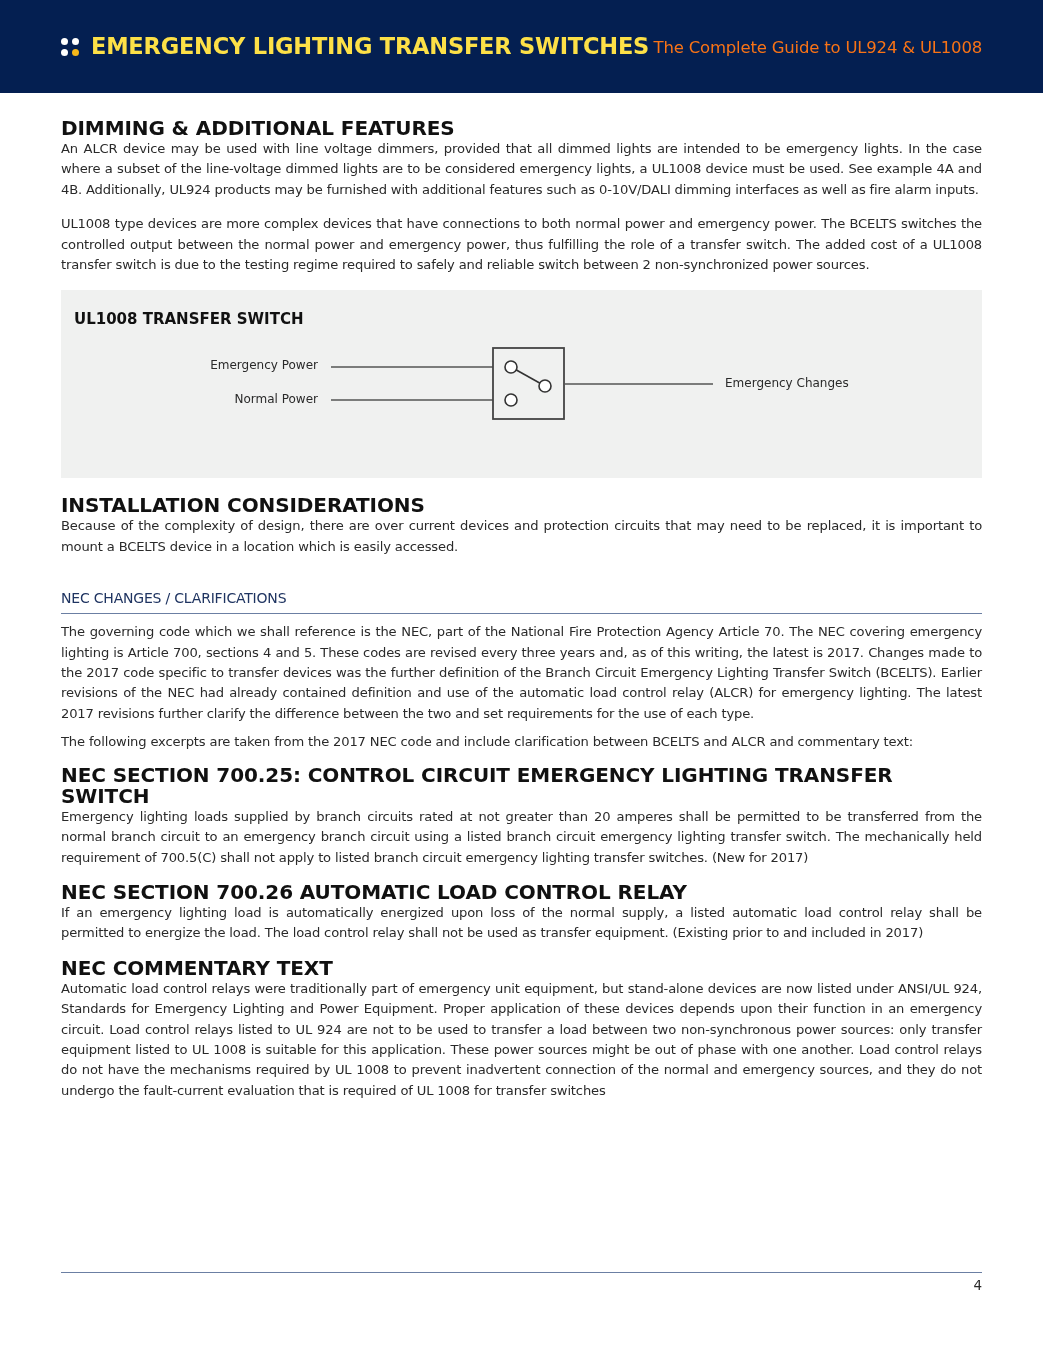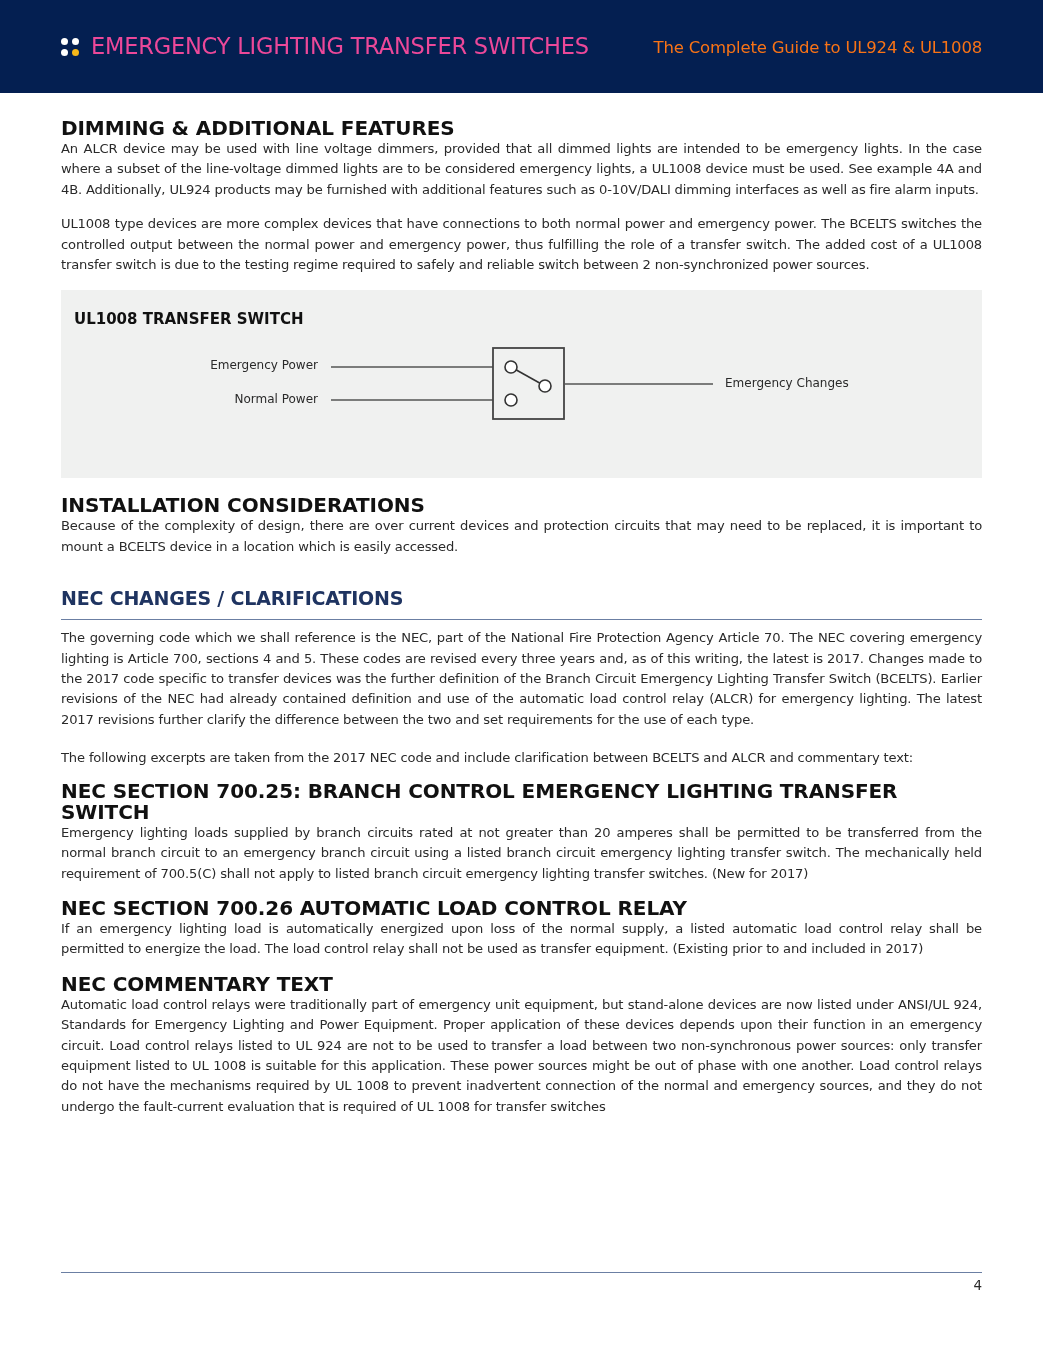--- a/index.html
+++ b/index.html
@@ -7,42 +7,42 @@
            font-family: "DejaVu Sans", sans-serif; color: #1f1f1f; }
 
     .header { position: absolute; left: 0; top: 0; width: 1043px; height: 93px;
               background: #041f51; }
     .logo { position: absolute; left: 61px; top: 38px; width: 19px; height: 19px; }
     .logo span { position: absolute; width: 7px; height: 7px; border-radius: 50%; background: #ffffff; }
     .logo .d1 { left: 0; top: 0; }
     .logo .d2 { left: 11px; top: 0; }
     .logo .d3 { left: 0; top: 11px; }
     .logo .d4 { left: 11px; top: 11px; background: #f6b81a; }
-    .doc-title { position: absolute; left: 91px; top: 33px; font-size: 22.5px; font-weight: normal;
-                 color: #ec4899; letter-spacing: -0.2px; white-space: nowrap; }
+    .doc-title { position: absolute; left: 91px; top: 33px; font-size: 22.5px; font-weight: bold;
+                 color: #fde047; letter-spacing: -0.2px; white-space: nowrap; }
     .doc-subtitle { position: absolute; right: 61px; top: 38px; font-size: 16.5px; color: #f97316;
                     white-space: nowrap; letter-spacing: -0.2px; }
 
     .content { position: absolute; left: 61px; top: 118px; width: 921px; }
     h3 { margin: 0; font-size: 20px; font-weight: bold; color: #111111; line-height: 21px;
          letter-spacing: -0.1px; }
     p { margin: 0; font-size: 13.1px; line-height: 20.4px; text-align: justify; color: #2a2a2a;
         letter-spacing: -0.15px; }
     .sec { margin-bottom: 14px; }
 
     .figure { position: relative; width: 921px; height: 188px; background: #f0f1f0; margin-top: 8px; }
     .figure-title { position: absolute; left: 13px; top: 9px; font-size: 15px; font-weight: bold; color: #111; margin-top: 11px; }
     .figure svg { position: absolute; left: 0; top: 0; }
     .lbl { position: absolute; font-size: 12px; color: #2a2a2a; white-space: nowrap; }
     .lbl-em { right: 664px; top: 68px; }
     .lbl-no { right: 664px; top: 102px; }
     .lbl-out { left: 664px; top: 86px; }
 
-    h2 { margin: 0; font-size: 19px; font-weight: bold; color: #1f3461; line-height: 26px;
-         padding-bottom: 8px; border-bottom: 1.5px solid #6b7fa3; letter-spacing: -0.2px; }
+    h2 { margin: 0; font-size: 14px; font-weight: normal; color: #1f3461; line-height: 26px;
+         padding-bottom: 2px; border-bottom: 1.5px solid #6b7fa3; letter-spacing: -0.2px; }
 
     .footer-rule { position: absolute; left: 61px; top: 1272px; width: 921px; height: 0;
                    border-top: 1.5px solid #6b7fa3; }
     .page-num { position: absolute; right: 61px; top: 1277px; font-size: 13.5px; color: #2a2a2a; }
   </style>
 </head>
 <body>
 
 <div class="header">
   <div class="logo">
@@ -84,25 +84,25 @@
   </div>
 
   <div class="sec" style="margin-bottom:28px;">
     <h3>INSTALLATION CONSIDERATIONS</h3>
     <p>Because of the complexity of design, there are over current devices and protection circuits that may need to be replaced, it is important to mount a BCELTS device in a location which is easily accessed.</p>
   </div>
 
   <div style="margin-bottom:12px;">
     <h2>NEC CHANGES / CLARIFICATIONS</h2>
     <p style="margin-top:8px;">The governing code which we shall reference is the NEC, part of the National Fire Protection Agency Article 70. The NEC covering emergency lighting is Article 700, sections 4 and 5. These codes are revised every three years and, as of this writing, the latest is 2017. Changes made to the 2017 code specific to transfer devices was the further definition of the Branch Circuit Emergency Lighting Transfer Switch (BCELTS). Earlier revisions of the NEC had already contained definition and use of the automatic load control relay (ALCR) for emergency lighting. The latest 2017 revisions further clarify the difference between the two and set requirements for the use of each type.</p>
-    <p style="margin-top:18px;">The following excerpts are taken from the 2017 NEC code and include clarification between BCELTS and ALCR and commentary text:</p>
+    <p style="margin-top:8px;">The following excerpts are taken from the 2017 NEC code and include clarification between BCELTS and ALCR and commentary text:</p>
   </div>
 
   <div class="sec">
-    <h3>NEC SECTION 700.25: BRANCH CONTROL EMERGENCY LIGHTING TRANSFER SWITCH</h3>
+    <h3>NEC SECTION 700.25: CONTROL CIRCUIT EMERGENCY LIGHTING TRANSFER SWITCH</h3>
     <p>Emergency lighting loads supplied by branch circuits rated at not greater than 20 amperes shall be permitted to be transferred from the normal branch circuit to an emergency branch circuit using a listed branch circuit emergency lighting transfer switch. The mechanically held requirement of 700.5(C) shall not apply to listed branch circuit emergency lighting transfer switches. (New for 2017)</p>
   </div>
 
   <div class="sec">
     <h3>NEC SECTION 700.26 AUTOMATIC LOAD CONTROL RELAY</h3>
     <p>If an emergency lighting load is automatically energized upon loss of the normal supply, a listed automatic load control relay shall be permitted to energize the load. The load control relay shall not be used as transfer equipment. (Existing prior to and included in 2017)</p>
   </div>
 
   <div class="sec">
     <h3>NEC COMMENTARY TEXT</h3>

